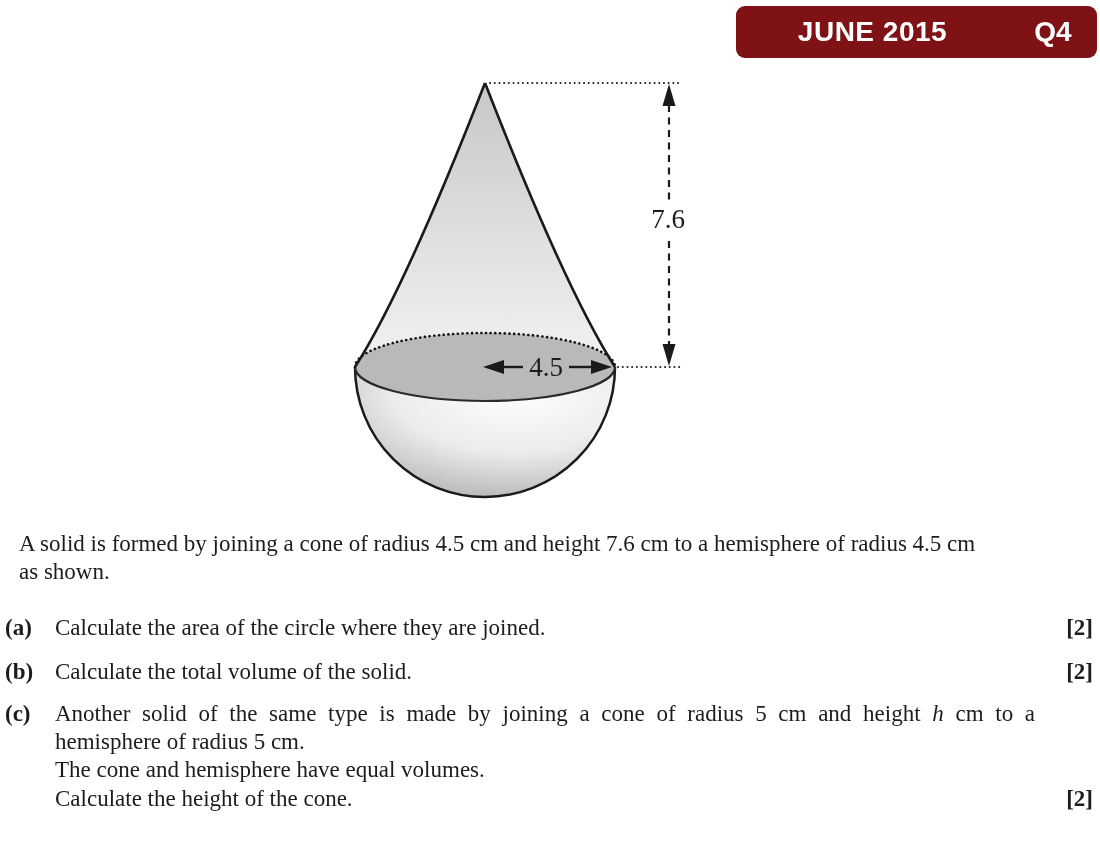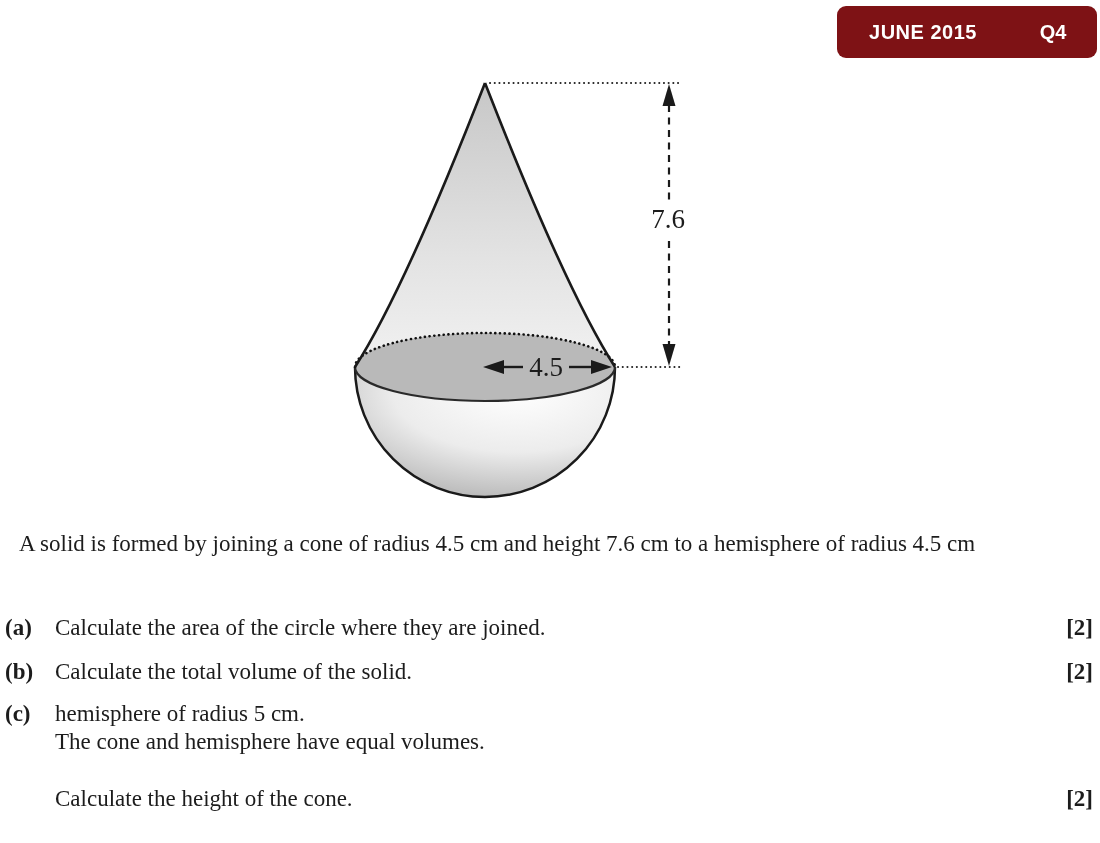--- a/index.html
+++ b/index.html
@@ -4,24 +4,24 @@
 <style>
   html,body { margin:0; padding:0; }
   body {
     width:1100px; height:843px; position:relative; overflow:hidden;
     background:#ffffff; color:#1c1c1c;
     font-family:"Liberation Serif", serif;
   }
 
   
   .badge {
-    position:absolute; top:6px; right:3px; width:260px; height:52px;
+    position:absolute; top:6px; right:3px; width:361px; height:52px;
     border-radius:9px; overflow:hidden;
     display:flex; align-items:stretch;
-    font-family:"Liberation Sans", sans-serif; font-weight:bold; font-size:20px;
+    font-family:"Liberation Sans", sans-serif; font-weight:bold; font-size:28px;
   }
   .badge-session { flex:1; display:flex; align-items:center; justify-content:center; color:#fff; letter-spacing:0.5px; }
   .badge-paper   { width:85px; background:#ffffff; color:#111; display:flex; align-items:center; justify-content:center; }
   .badge-question{ width:88px; display:flex; align-items:center; justify-content:center; color:#fff;border-radius:14px; }
 
   
   .diagram { position:absolute; left:320px; top:60px; width:400px; height:450px; }
   .dim-label { font-family:"Liberation Serif", serif; font-size:27px; fill:#1c1c1c; }
 
   
@@ -85,37 +85,39 @@
 
   <path d="M182 307 H203" fill="none" stroke="#1a1a1a" stroke-width="2.4"></path>
   <path d="M249 307 H273" fill="none" stroke="#1a1a1a" stroke-width="2.4"></path>
   <polygon points="163,307 184,300 184,314" fill="#1a1a1a"></polygon>
   <polygon points="292,307 271,300 271,314" fill="#1a1a1a"></polygon>
   <text class="dim-label" x="226" y="316" text-anchor="middle">4.5</text>
 </svg>
 
 <div class="text-block intro">
   <div class="line">A solid is formed by joining a cone of radius 4.5 cm and height 7.6 cm to a hemisphere of radius 4.5 cm</div>
+  <div class="line">as shown.</div>
 </div>
 
 <div class="text-block row row-a">
   <span class="row-label">(a)</span>
   <span class="row-text">Calculate the area of the circle where they are joined.</span>
   <span class="row-marks">[2]</span>
 </div>
 
 <div class="text-block row row-b">
   <span class="row-label">(b)</span>
   <span class="row-text">Calculate the total volume of the solid.</span>
   <span class="row-marks">[2]</span>
 </div>
 
 <div class="text-block row row-c">
   <span class="row-label">(c)</span>
   <span class="row-text">
+    <div class="c-line1"><span>Another solid of the same type is made by joining a cone of radius 5 cm and height</span> <span class="h-var">h</span> <span>cm to a</span></div>
     <div class="c-line">hemisphere of radius 5 cm.</div>
     <div class="c-line">The cone and hemisphere have equal volumes.</div>
   </span>
 </div>
 
 <div class="text-block row row-final">
   <span class="row-label"></span>
   <span class="row-text">Calculate the height of the cone.</span>
   <span class="row-marks">[2]</span>
 </div>

